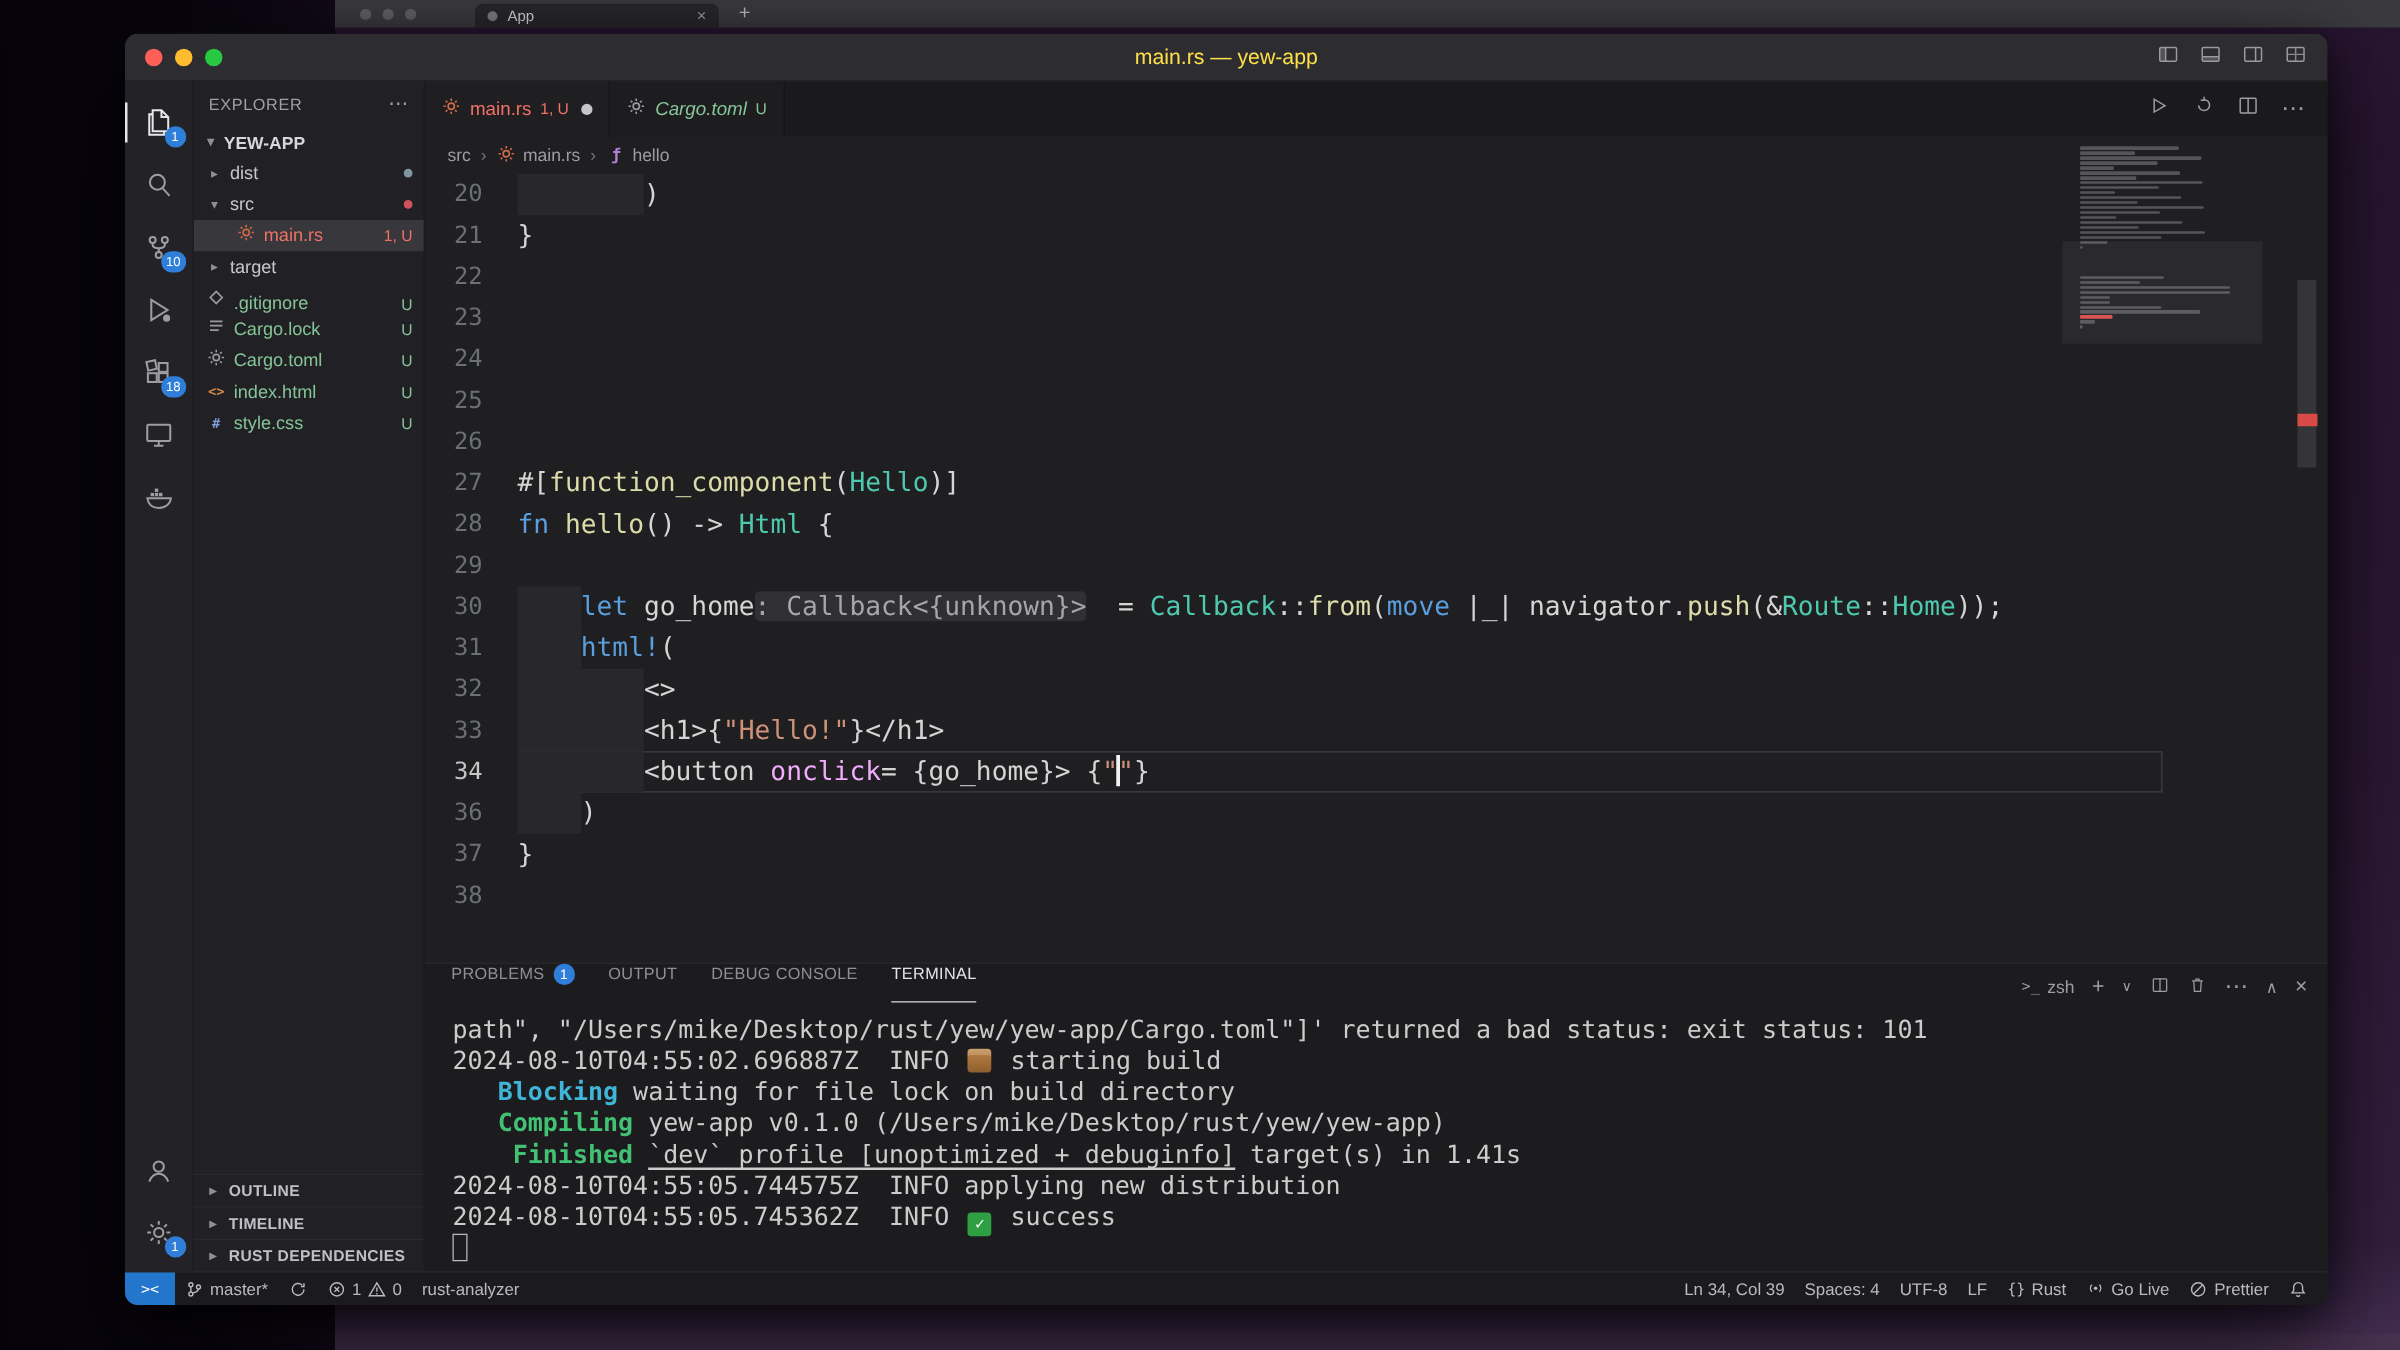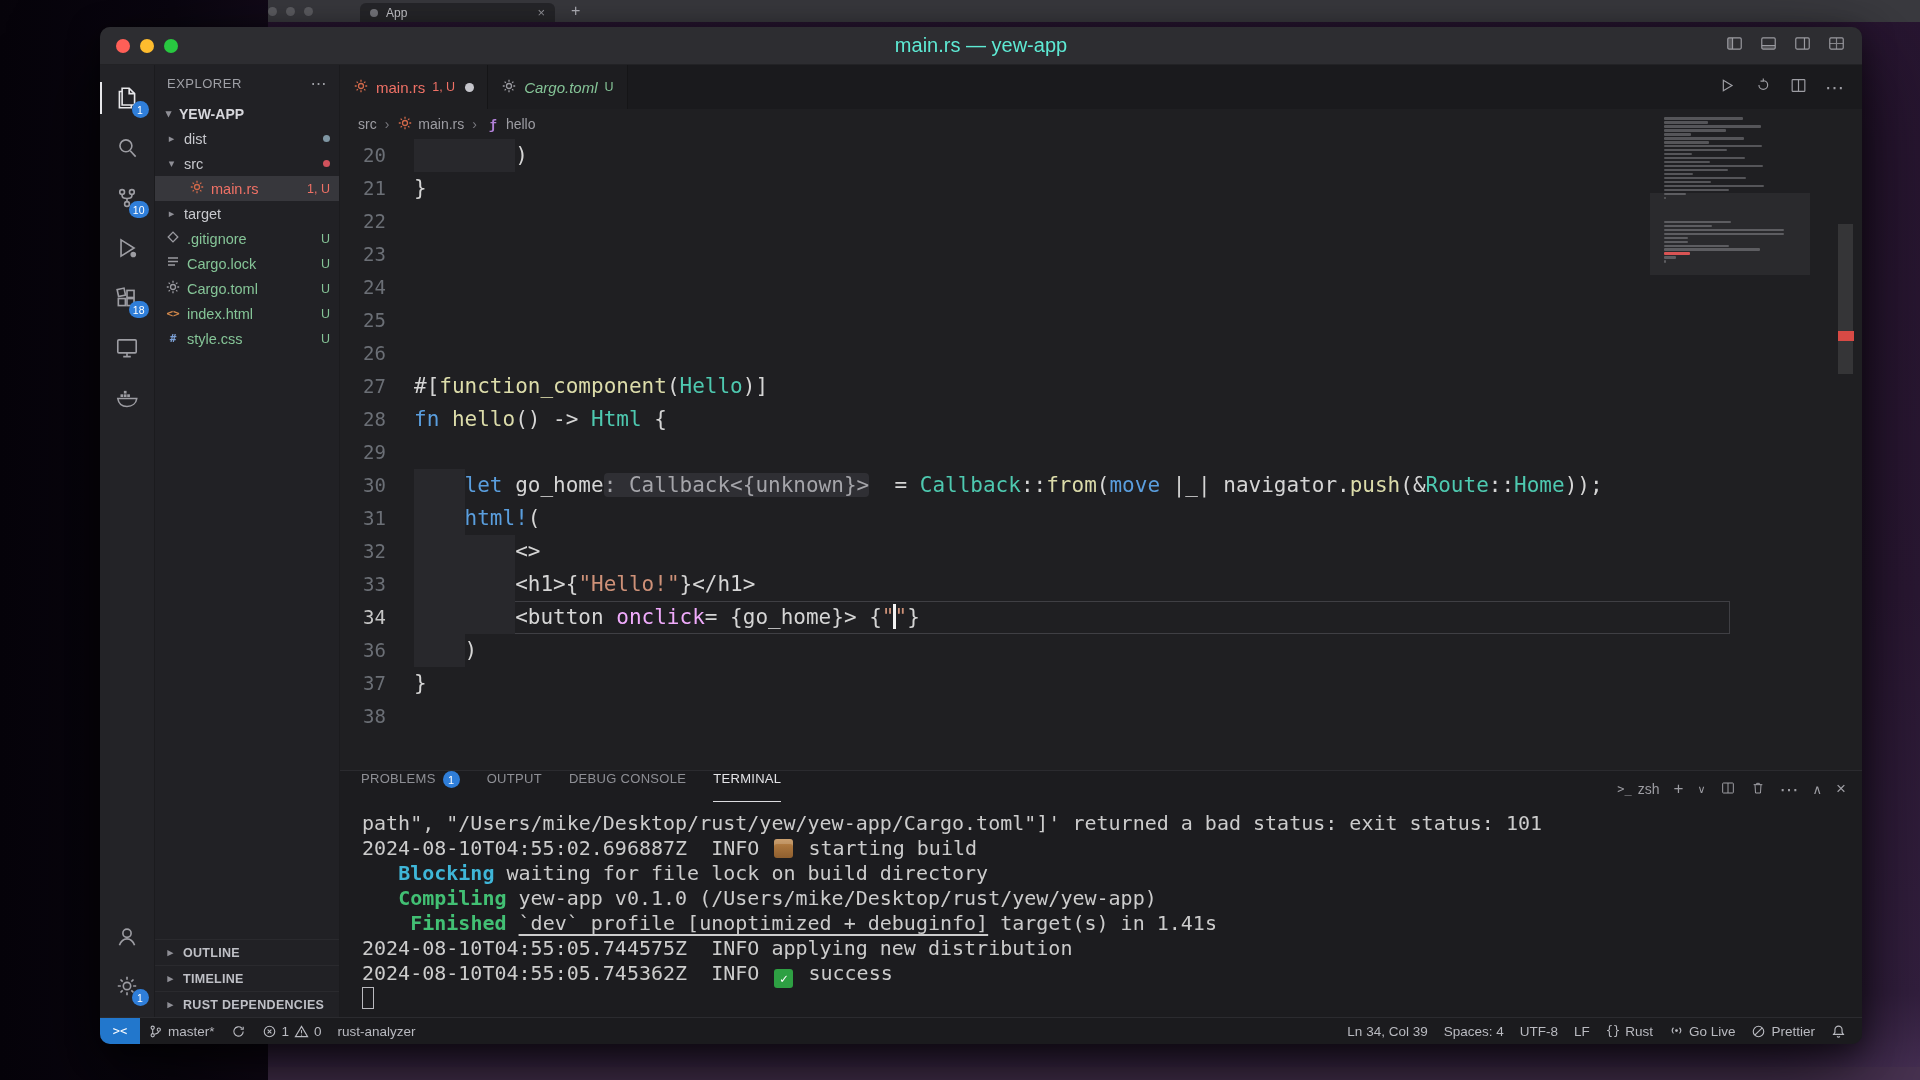--- a/index.html
+++ b/index.html
@@ -6,39 +6,39 @@
   html,body { width:1920px; height:1080px; overflow:hidden; }
   body {
     font-family:"Liberation Sans",sans-serif;
     background:linear-gradient(90deg,#06030a 0%,#0a0610 9%,#150b1c 16%,#150b1c 100%);
     position:relative;
   }
 
   
   .browser{position:absolute;left:268px;top:0;right:0;bottom:0;
     background:linear-gradient(180deg,#271530 0%,#2b1834 55%,#342040 92%,#483156 100%);}
-  .browser-tabbar{height:22px;background:#3a3a3f;display:flex;align-items:center;}
+  .browser-tabbar{height:22px;background:#3a3a3f;display:flex;align-items:center;padding-left:20px;}
   .bdot{width:9px;height:9px;border-radius:50%;background:#5f5f64;display:inline-block;margin-right:9px;}
   .btab{margin-left:38px;height:19px;display:flex;align-items:center;gap:8px;background:#27272b;
     border-radius:6px 6px 0 0;padding:0 10px;width:195px;color:#cfcfd4;font-size:12px;position:relative;top:1.5px;}
   .bfav{width:8px;height:8px;border-radius:50%;background:#7a7a80;flex:none;}
   .bclose{margin-left:auto;color:#9a9aa0;font-size:13px;}
   .bplus{color:#b9b9c0;font-size:16px;margin-left:16px;}
   .browser-bottom{position:absolute;left:0;right:0;bottom:0;height:13px;background:#4a3452;opacity:.85;}
 
   
   .vscode{position:absolute;left:100px;top:27px;width:1762px;height:1017px;border-radius:10px;overflow:hidden;
     display:flex;flex-direction:column;background:#1f1f22;color:#ccc;
     box-shadow:0 35px 90px rgba(0,0,0,.68),0 8px 30px rgba(0,0,0,.55);}
 
   .titlebar{height:38px;background:#2d2d31;border-bottom:1px solid #222225;display:flex;align-items:center;position:relative;flex:none;}
   .tlights{display:flex;gap:10px;padding-left:16px;z-index:1;}
   .tl{width:14px;height:14px;border-radius:50%;}
   .tl.red{background:#ff5f57}.tl.yellow{background:#febc2e}.tl.green{background:#28c840}
-  .wtitle{position:absolute;left:0;right:0;text-align:center;color:#5eead4;font-size:20px;}
+  .wtitle{position:absolute;left:0;right:0;text-align:center;color:#fde047;font-size:17px;}
   .tb-icons{margin-left:auto;display:flex;gap:15px;padding-right:16px;color:#9a9aa0;z-index:1;}
   .tb-icons svg{width:19px;height:19px;}
 
   .main-row{flex:1;display:flex;min-height:0;}
 
   
   .activitybar{width:55px;background:#232327;border-right:1px solid #1b1b1e;display:flex;flex-direction:column;
     align-items:center;padding-top:8px;flex:none;}
   .aicon{width:55px;height:50px;display:flex;align-items:center;justify-content:center;color:#9d9da3;position:relative;}
   .aicon.active{color:#e7e7ea;}
@@ -301,21 +301,21 @@
               </svg></span>
             <span class="tlabel err">main.rs</span>
             <span class="tspacer"></span>
             <span class="tdecor err">1, U</span>
           </div>
           <div class="trow" style="padding-left: 10px;">
             <span class="chev">▸</span>
             <span class="tlabel ">target</span>
             <span class="tspacer"></span>
           </div>
-          <div class="trow" style="padding-left: 10px;">
+          <div class="trow" style="padding-left: 10px; align-items: flex-end;">
             <span><svg class="fic" viewBox="0 0 16 16">
                 <rect x="4.6" y="4.6" width="6.8" height="6.8" transform="rotate(45 8 8)" fill="none" stroke="#9a9aa0" stroke-width="1.3"></rect>
               </svg></span>
             <span class="tlabel untracked">.gitignore</span>
             <span class="tspacer"></span>
             <span class="tdecor untracked">U</span>
           </div>
           <div class="trow" style="padding-left: 10px;">
             <span><svg class="fic" viewBox="0 0 16 16">
                 <path d="M3 4h10M3 7.5h10M3 11h7" stroke="#9a9aa0" stroke-width="1.4" fill="none"></path>

